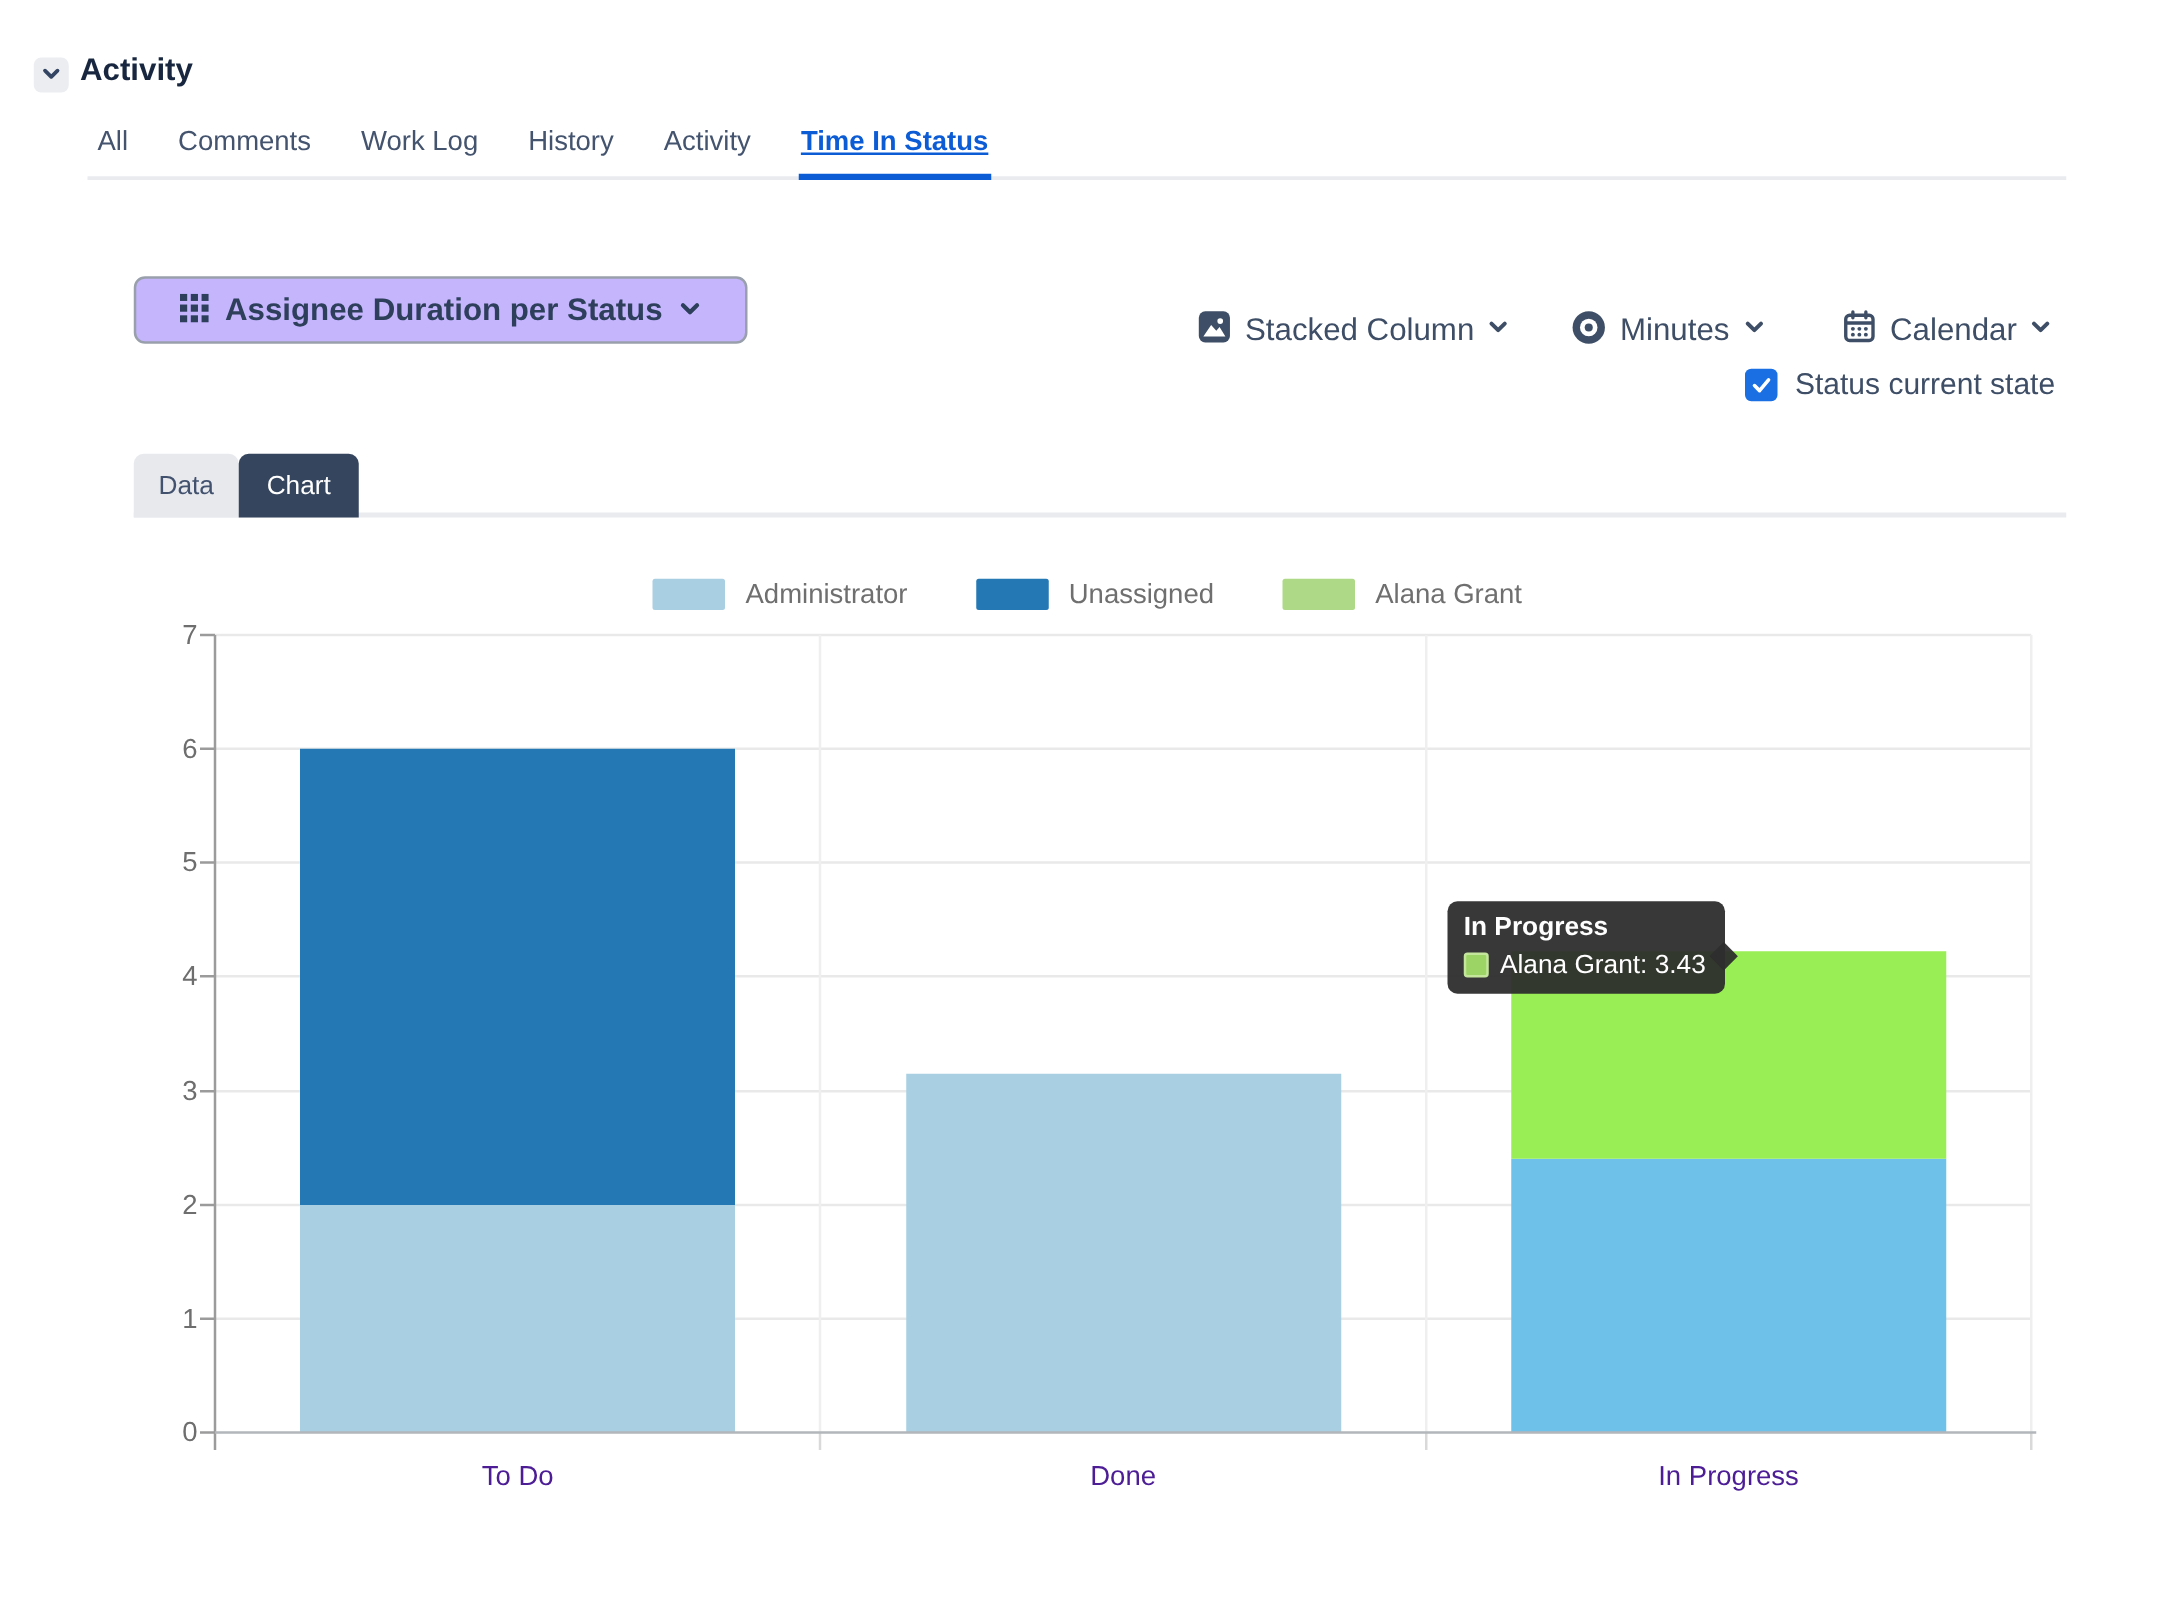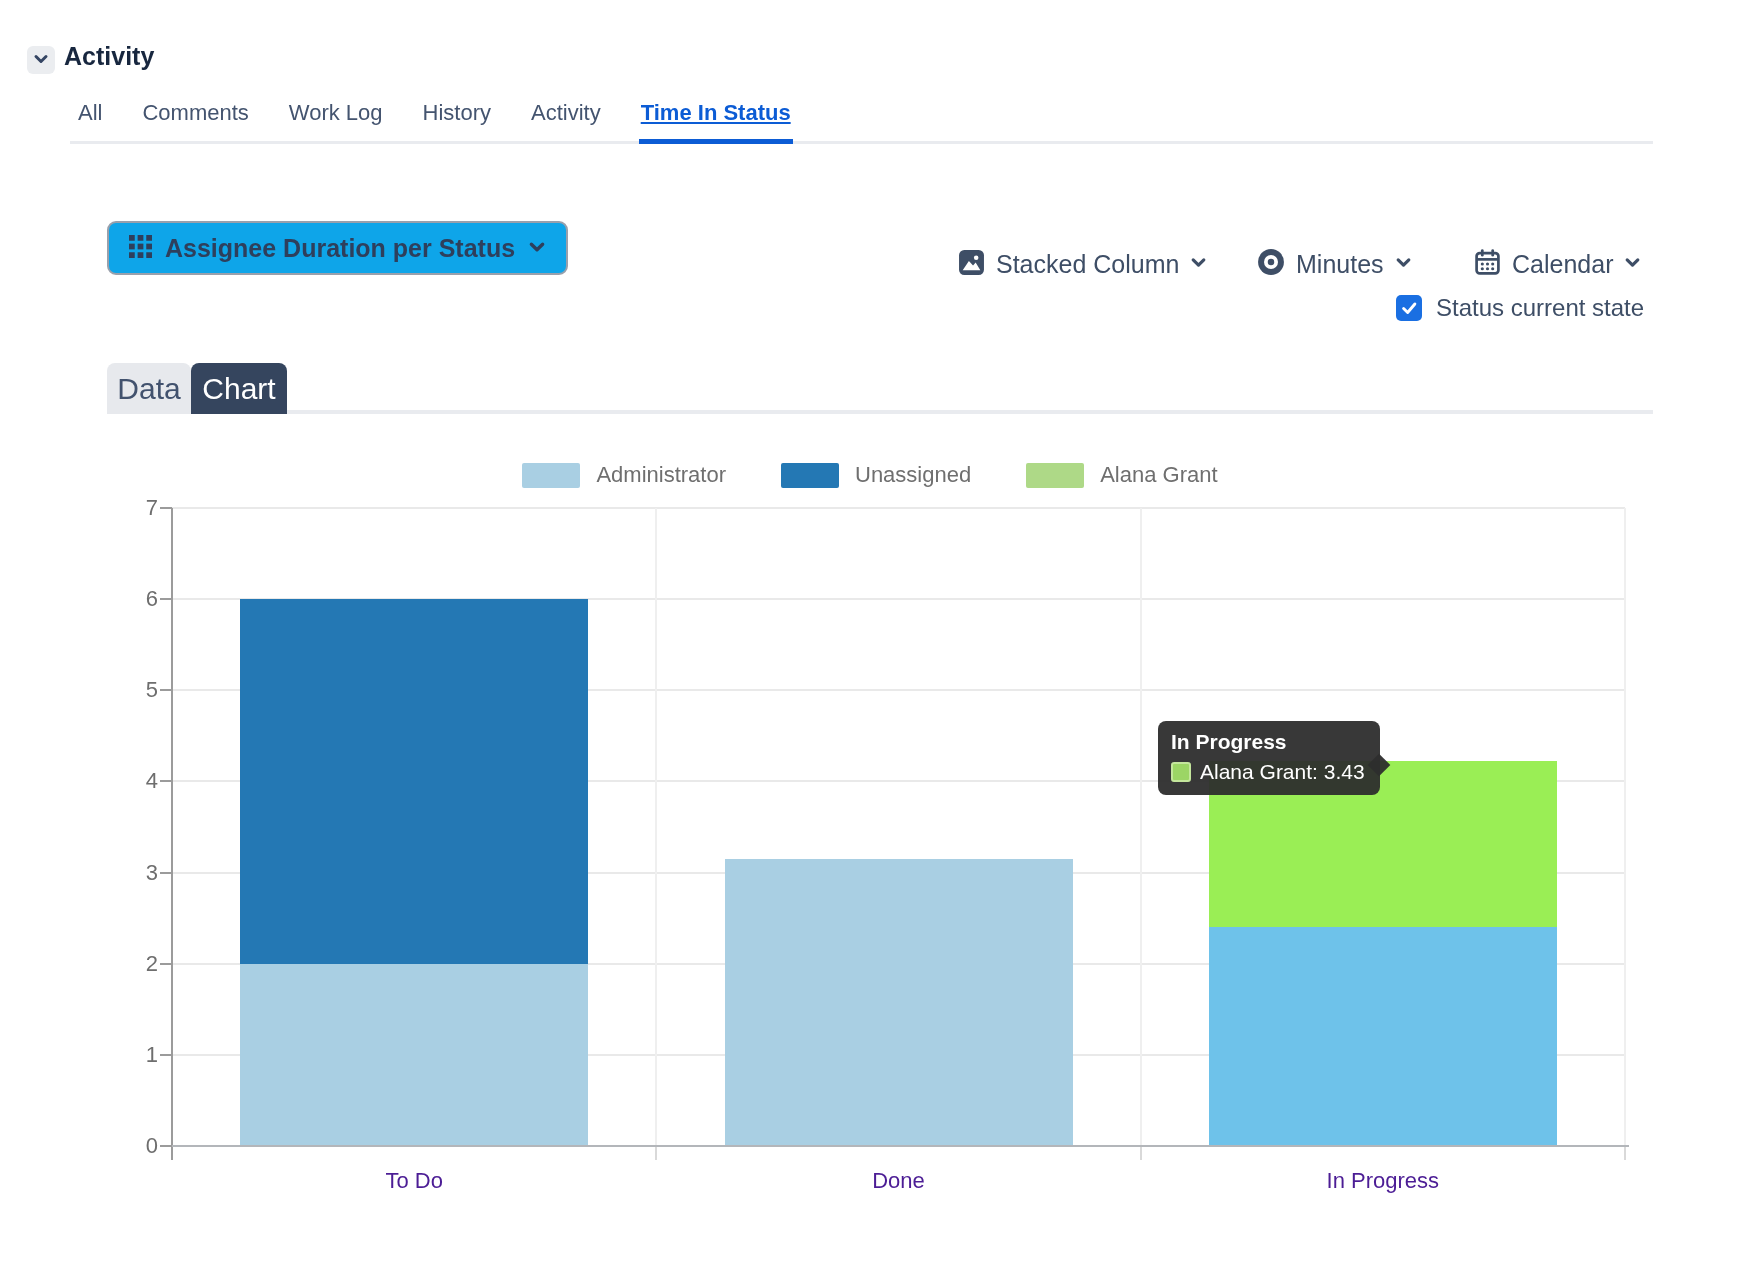--- a/index.html
+++ b/index.html
@@ -17,38 +17,38 @@
   
   .tabs { position:absolute; left:70px; top:100px; width:1583px;
     display:flex; gap:40px; padding:0 0 15px 8px; border-bottom:3px solid #e9ebef; }
   .tab { position:relative; font-size:22px; color:#44546f; cursor:pointer; white-space:nowrap; }
   .tab.active { color:#0c5cd5; font-weight:bold;text-decoration:underline; }
   .tab.active::after { content:''; position:absolute; left:-2px; right:-2px;
     bottom:-18px; height:5px; background:#0c5cd5; }
 
   
   .report-btn { position:absolute; left:107px; top:221px; height:54px;
-    display:flex; align-items:center; gap:13px; padding:0 20px;
-    background:#0ea5e9; border:2px solid #99a0ac; border-radius:9px; cursor:pointer; }
+    display:flex; align-items:center; gap:13px; padding:0 35px;
+    background:#c4b5fd; border:2px solid #99a0ac; border-radius:9px; cursor:pointer; }
   .report-btn .lbl { font-size:25px; font-weight:bold; color:#2e3f5c; }
   .ctrl { position:absolute; top:233px; height:32px; display:flex;
     align-items:center; gap:11px; cursor:pointer;margin-top:15px; }
   .ctrl .lbl { font-size:25px; color:#3e4e66; }
   .ctrl-stacked { left:958px; } .ctrl-minutes { left:1257px; } .ctrl-calendar { left:1474px; }
 
   .exclude { position:absolute; left:1396px; top:294px; display:flex;
     align-items:center; gap:14px; cursor:pointer; }
   .checkbox { width:26px; height:26px; background:#1a6fe2; border-radius:5px;
     display:flex; align-items:center; justify-content:center; }
   .exclude .lbl { font-size:24px; color:#3e4e66; }
 
   
   .divider { position:absolute; left:107px; top:410px; width:1546px; height:4px; background:#e9ebef; }
   .viewtab { position:absolute; top:363px; height:51px; display:flex;
-    align-items:center; justify-content:center; font-size:30px;
+    align-items:center; justify-content:center; font-size:21px;
     border-radius:8px 8px 0 0; cursor:pointer; }
   .viewtab-data  { left:107px; width:84px;  background:#e7e9ed; color:#42526e; }
   .viewtab-chart { left:191px; width:96px;  background:#35455e; color:#ffffff; }
 
   
   .legend { position:absolute; left:0; top:462px; width:1740px; display:flex;
     justify-content:center; align-items:center; gap:55px; }
   .legend-item { display:flex; align-items:center; gap:16px; }
   .legend-swatch { width:58px; height:25px; border-radius:2px; }
   .legend-label { font-size:22px; color:#6f6f6f; }

